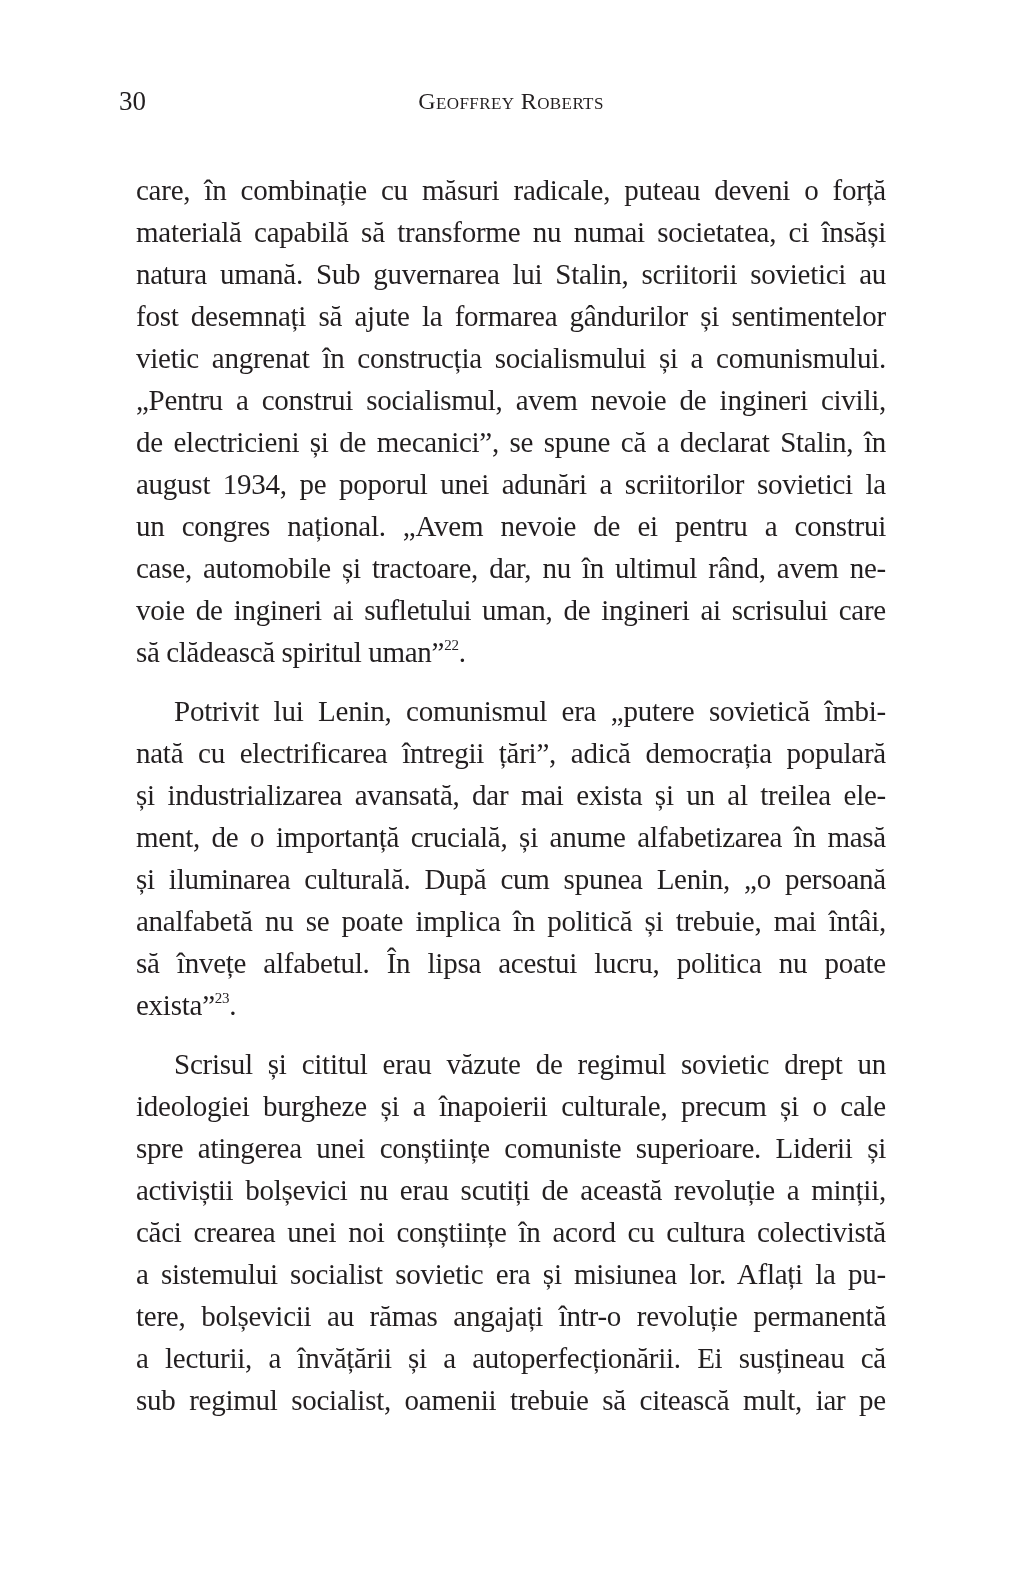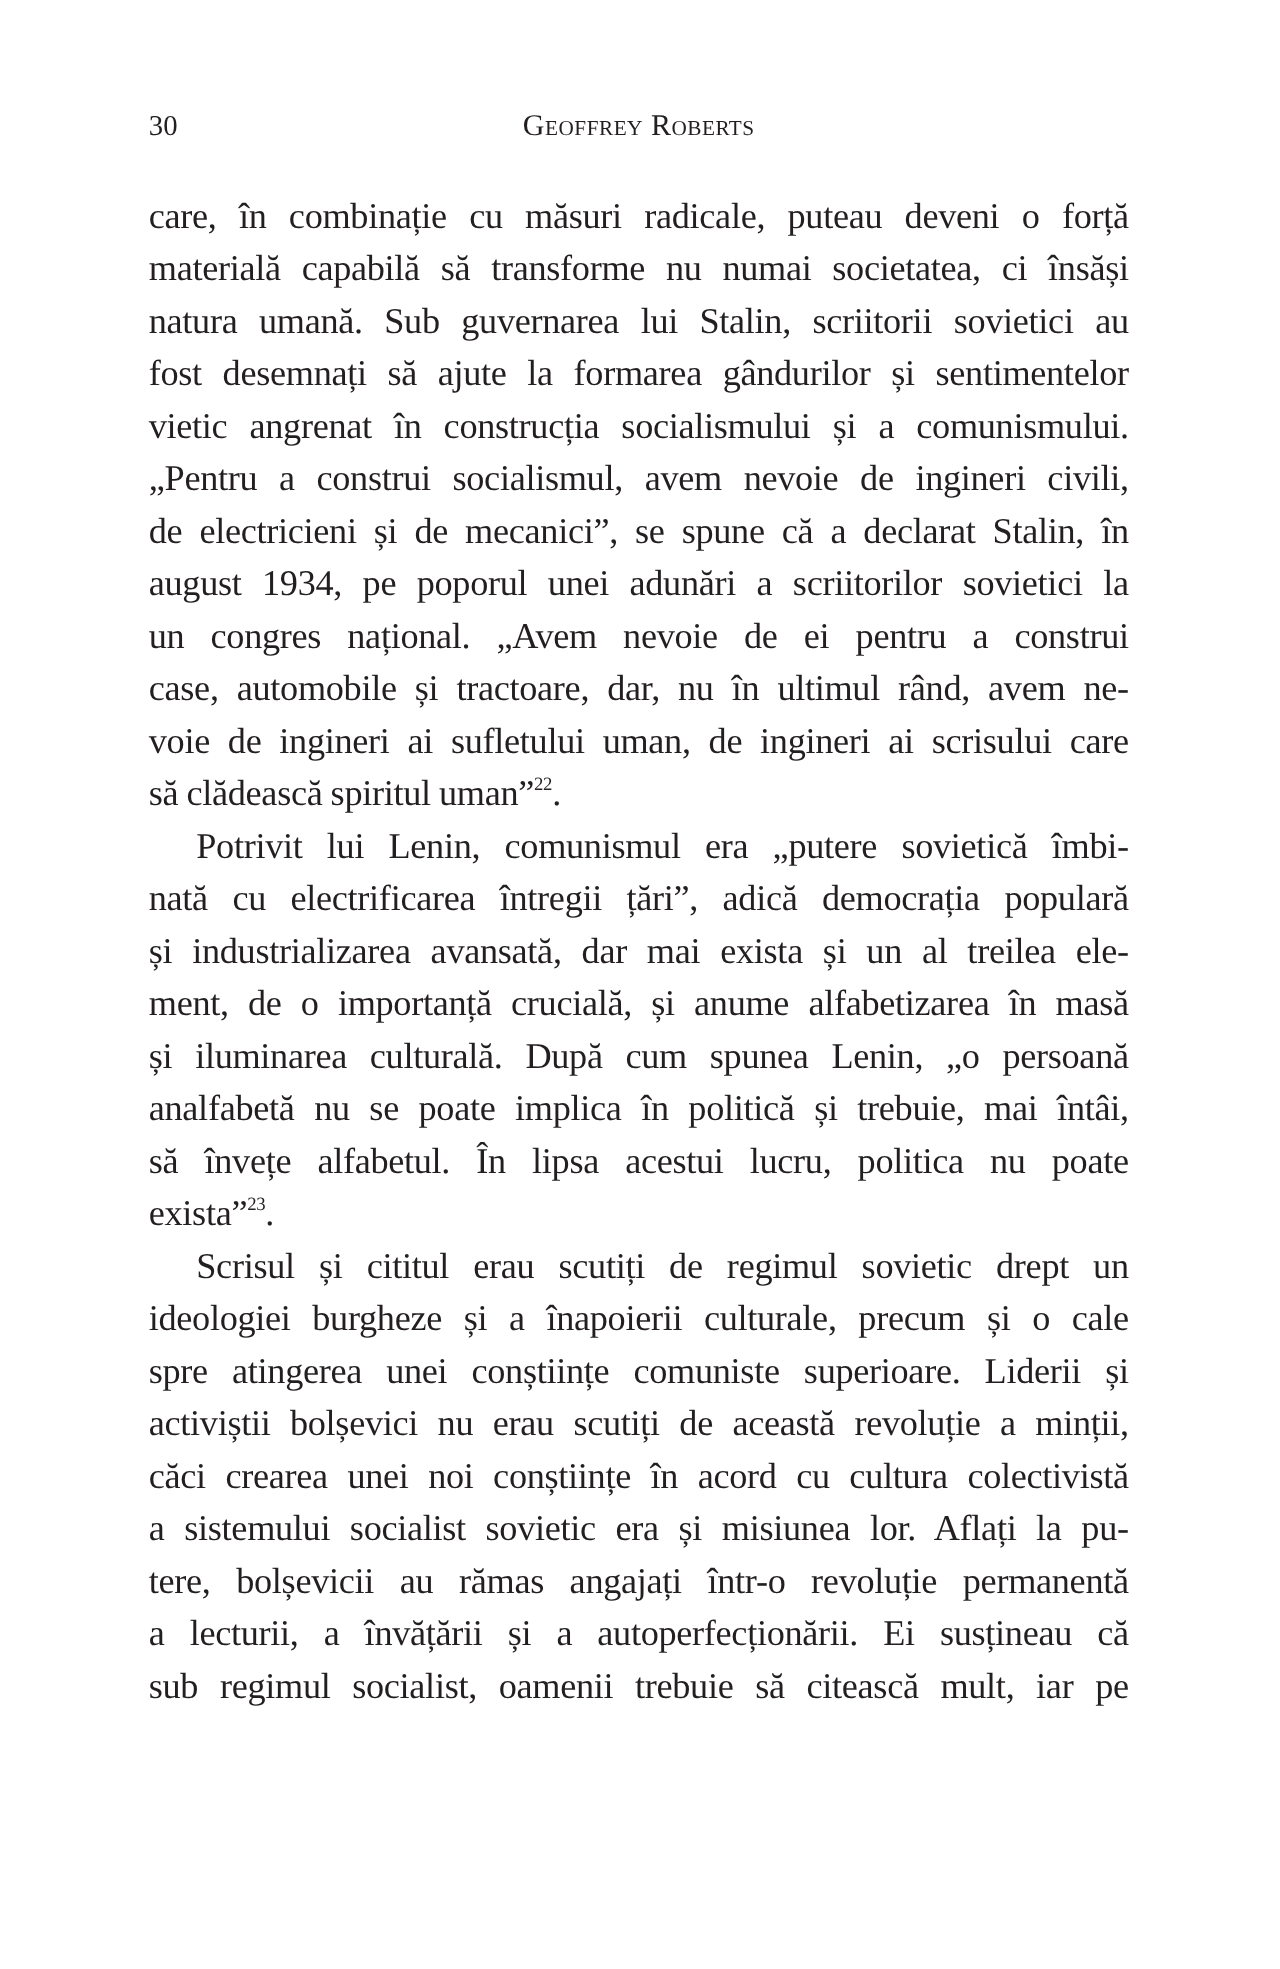--- a/index.html
+++ b/index.html
@@ -21,40 +21,40 @@
       left: 119px;
       width: 784px;
       height: 34px;
       font-size: 22px;
       line-height: 34px;
     }
     .page-number {
       position: absolute;
       left: 0;
       top: 0;
-      font-size: 23px;
+      font-size: 27px;
     }
     .running-title {
       position: absolute;
       left: 0;
       right: 0;
       top: 0;
       text-align: center;
       font-variant: small-caps;
       letter-spacing: 0.4px;
       font-size: 24px;
     }
     .text-block {
       position: absolute;
       top: 152px;
       left: 119px;
       width: 784px;
     }
     .paragraph {
-      margin: 0;
+      margin: 17px;
     }
     .line {
       display: block;
       height: 42px;
       line-height: 42px;
       font-size: 29px;
       text-align: justify;
       text-align-last: justify;
       white-space: nowrap;
       overflow: visible;
@@ -104,21 +104,21 @@
     <span class="line">nată cu electrificarea întregii țări”, adică democrația populară</span>
     <span class="line">și industrializarea avansată, dar mai exista și un al treilea ele-</span>
     <span class="line">ment, de o importanță crucială, și anume alfabetizarea în masă</span>
     <span class="line">și iluminarea culturală. După cum spunea Lenin, „o persoană</span>
     <span class="line">analfabetă nu se poate implica în politică și trebuie, mai întâi,</span>
     <span class="line">să învețe alfabetul. În lipsa acestui lucru, politica nu poate</span>
     <span class="line last"><span>exista”</span><sup class="fn-ref">23</sup><span>.</span></span>
   </p>
 
   <p class="paragraph">
-    <span class="line indent">Scrisul și cititul erau scutiți de regimul sovietic drept un</span>
+    <span class="line indent">Scrisul și cititul erau văzute de regimul sovietic drept un</span>
     <span class="line">ideologiei burgheze și a înapoierii culturale, precum și o cale</span>
     <span class="line">spre atingerea unei conștiințe comuniste superioare. Liderii și</span>
     <span class="line">activiștii bolșevici nu erau scutiți de această revoluție a minții,</span>
     <span class="line">căci crearea unei noi conștiințe în acord cu cultura colectivistă</span>
     <span class="line">a sistemului socialist sovietic era și misiunea lor. Aflați la pu-</span>
     <span class="line">tere, bolșevicii au rămas angajați într-o revoluție permanentă</span>
     <span class="line">a lecturii, a învățării și a autoperfecționării. Ei susțineau că</span>
     <span class="line">sub regimul socialist, oamenii trebuie să citească mult, iar pe</span>
   </p>
 </main>

